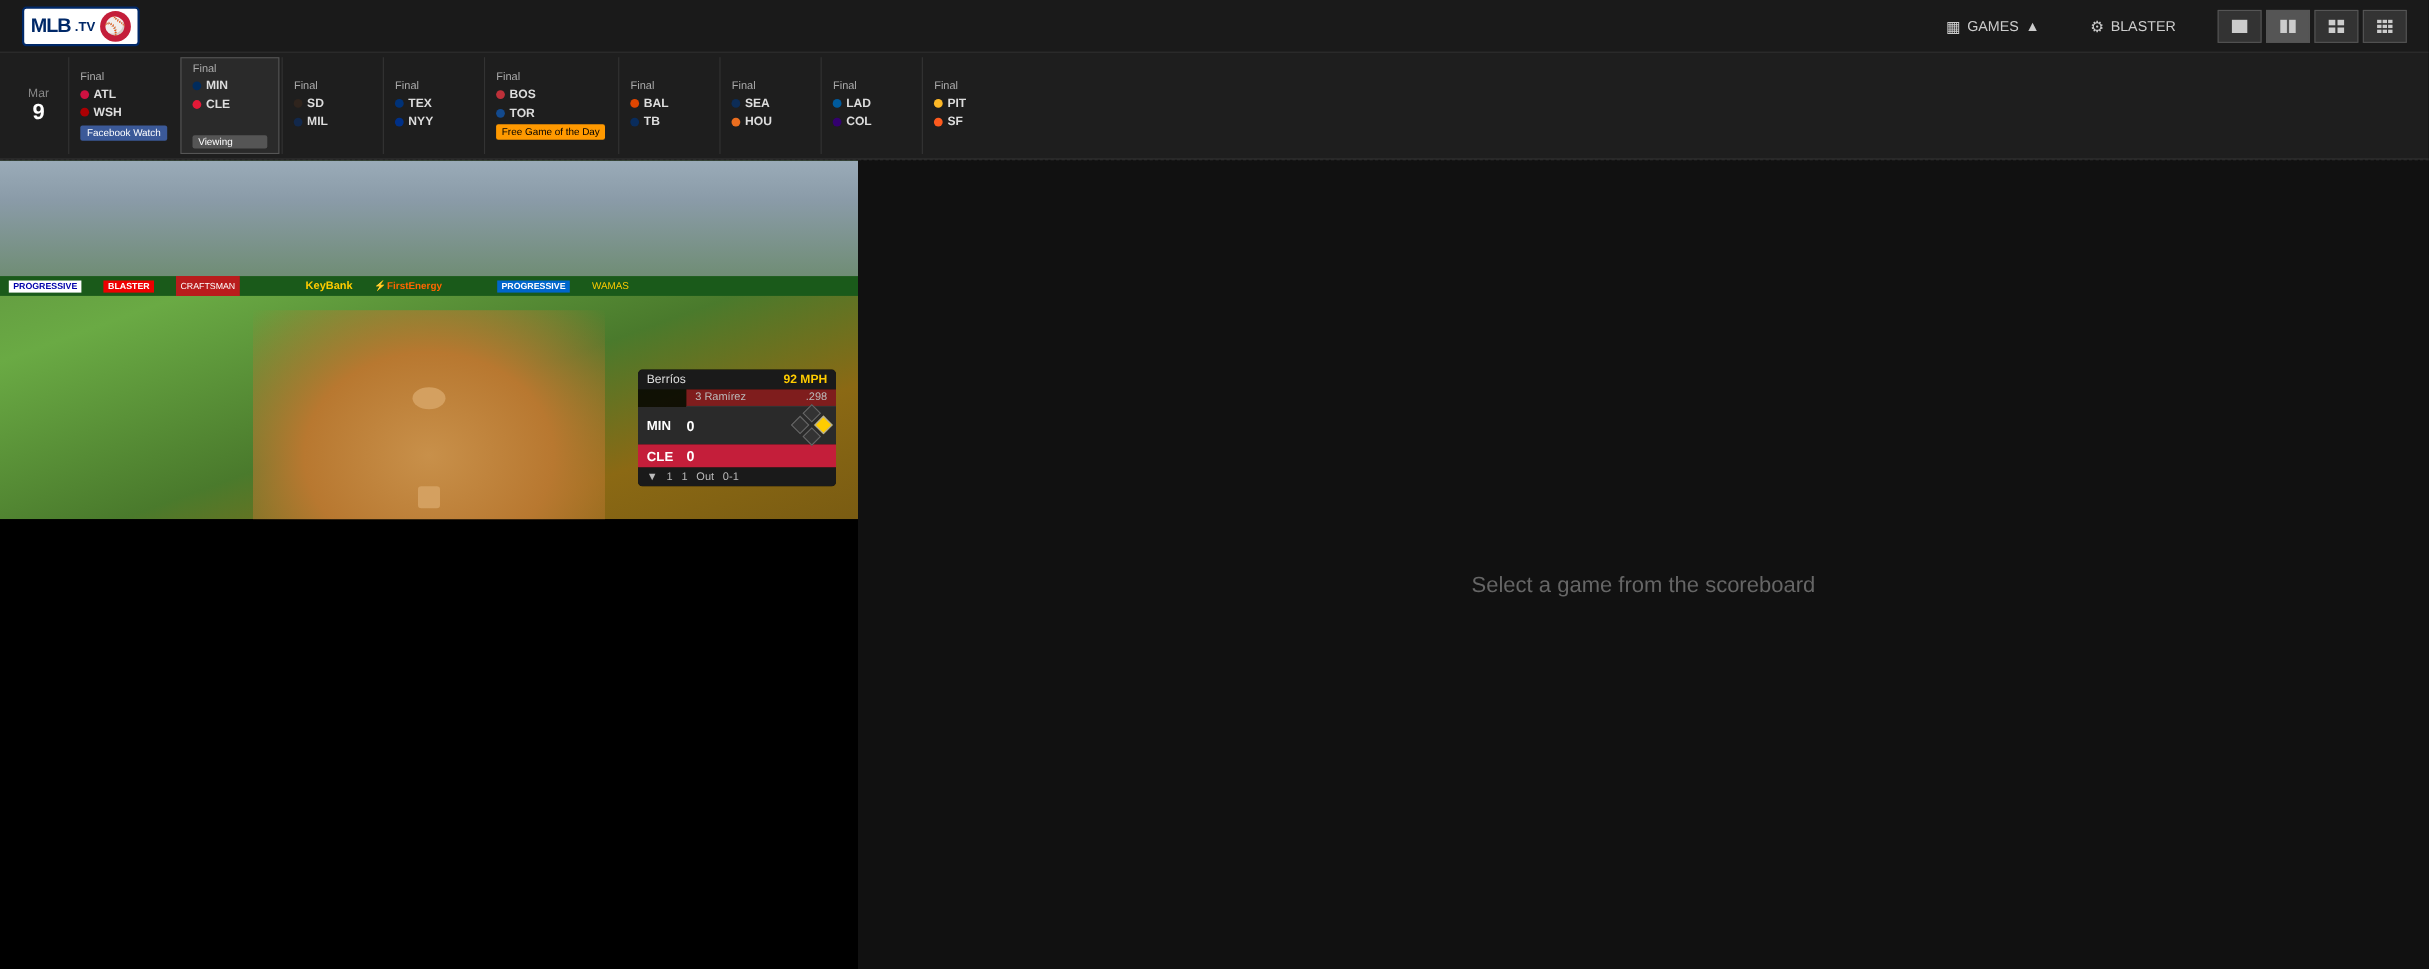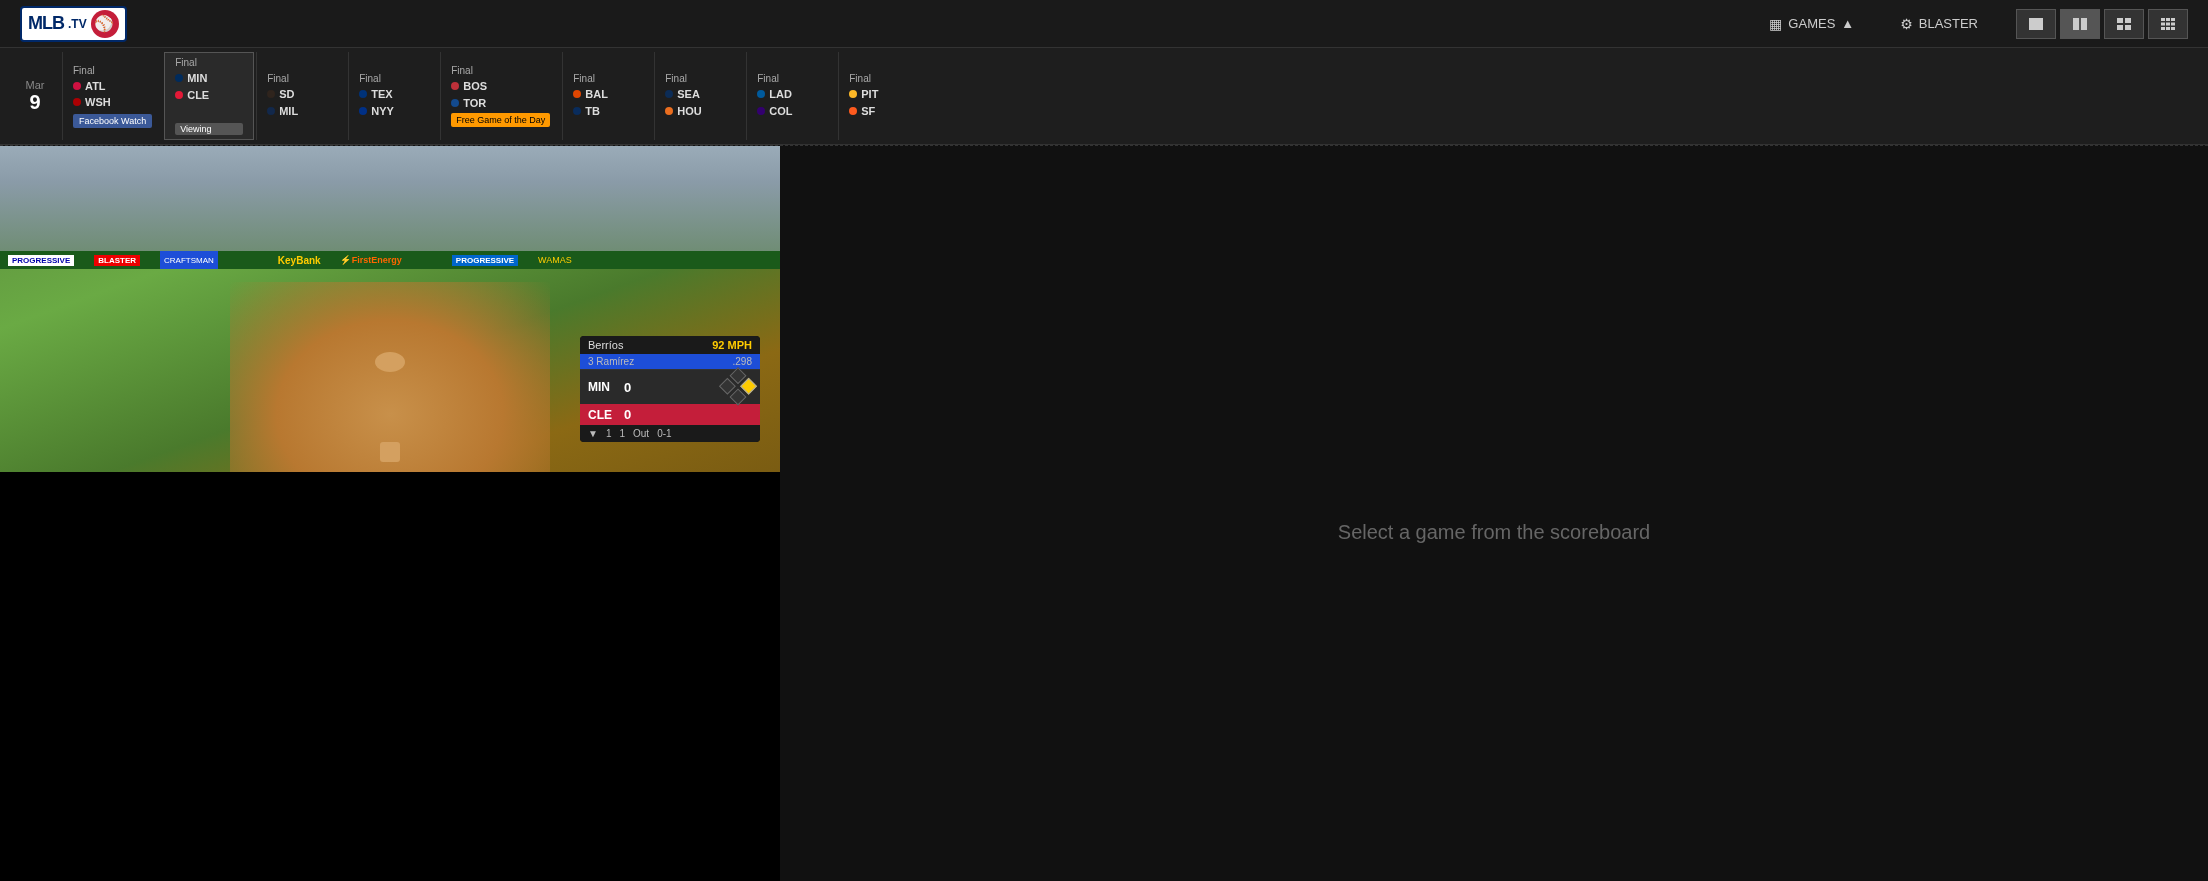--- a/index.html
+++ b/index.html
@@ -226,22 +226,23 @@
       padding: 3px 8px;
       font-size: 11px;
       color: #ddd;
       background: #1a1a1a;
     }
     .score-header .speed { color: #ffcc00; font-weight: bold; }
     .score-sub {
       padding: 2px 8px;
       font-size: 10px;
       color: #bbb;
-      background: #1d4ed8;
+      background: #7f1d1d;
       border-bottom: 1px solid #333;
+      margin-left: 44px;
     }
     .score-row {
       display: flex;
       align-items: center;
       padding: 3px 8px;
       gap: 6px;
       font-size: 12px;
     }
     .score-row.away { background: #2a2a2a; }
     .score-row.home { background: #c41e3a; }
@@ -459,21 +460,21 @@
   <div class="video-panel">
     <div class="video-wrapper">
 
       <div class="field-bg">
 
         <div class="crowd-area" style="background: linear-gradient(180deg, #9aabb8 0%, #8a9ba8 30%, #6a8a6a 100%);"></div>
 
         <div style="position:absolute;top:105px;left:0;right:0;height:18px;background:#1a5a1a;display:flex;align-items:center;padding:0 8px;gap:20px;font-size:9px;color:#fff;overflow:hidden;">
           <span style="background:#fff;color:#00a;padding:1px 4px;font-weight:bold;font-size:8px;">PROGRESSIVE</span>
           <span style="background:#e00;color:#fff;padding:1px 4px;font-size:8px;font-weight:bold;">BLASTER</span>
-          <span style="background:#1d4ed8;color:#fff;padding:17px 4px;font-size:8px;">CRAFTSMAN</span>
+          <span style="background:#b91c1c;color:#fff;padding:17px 4px;font-size:8px;">CRAFTSMAN</span>
           <span style="color:#ffcc00;font-size:10px;font-weight:bold;margin-left:40px;">KeyBank</span>
           <span style="color:#f60;font-size:9px;font-weight:bold;">⚡FirstEnergy</span>
           <span style="background:#0066cc;color:#fff;padding:1px 4px;font-size:8px;font-weight:bold;margin-left:30px;">PROGRESSIVE</span>
           <span style="color:#ffcc00;font-size:9px;font-weight:normal;">WAMAS</span>
         </div>
 
         <div style="position:absolute;bottom:-30px;left:50%;transform:translateX(-50%);width:320px;height:220px;background:radial-gradient(ellipse at 50% 60%, #c8904a 0%, #b87830 50%, transparent 100%);"></div>
 
         <div style="position:absolute;bottom:100px;left:50%;transform:translateX(-50%);width:30px;height:20px;background:#d4a060;border-radius:50%;"></div>
 

